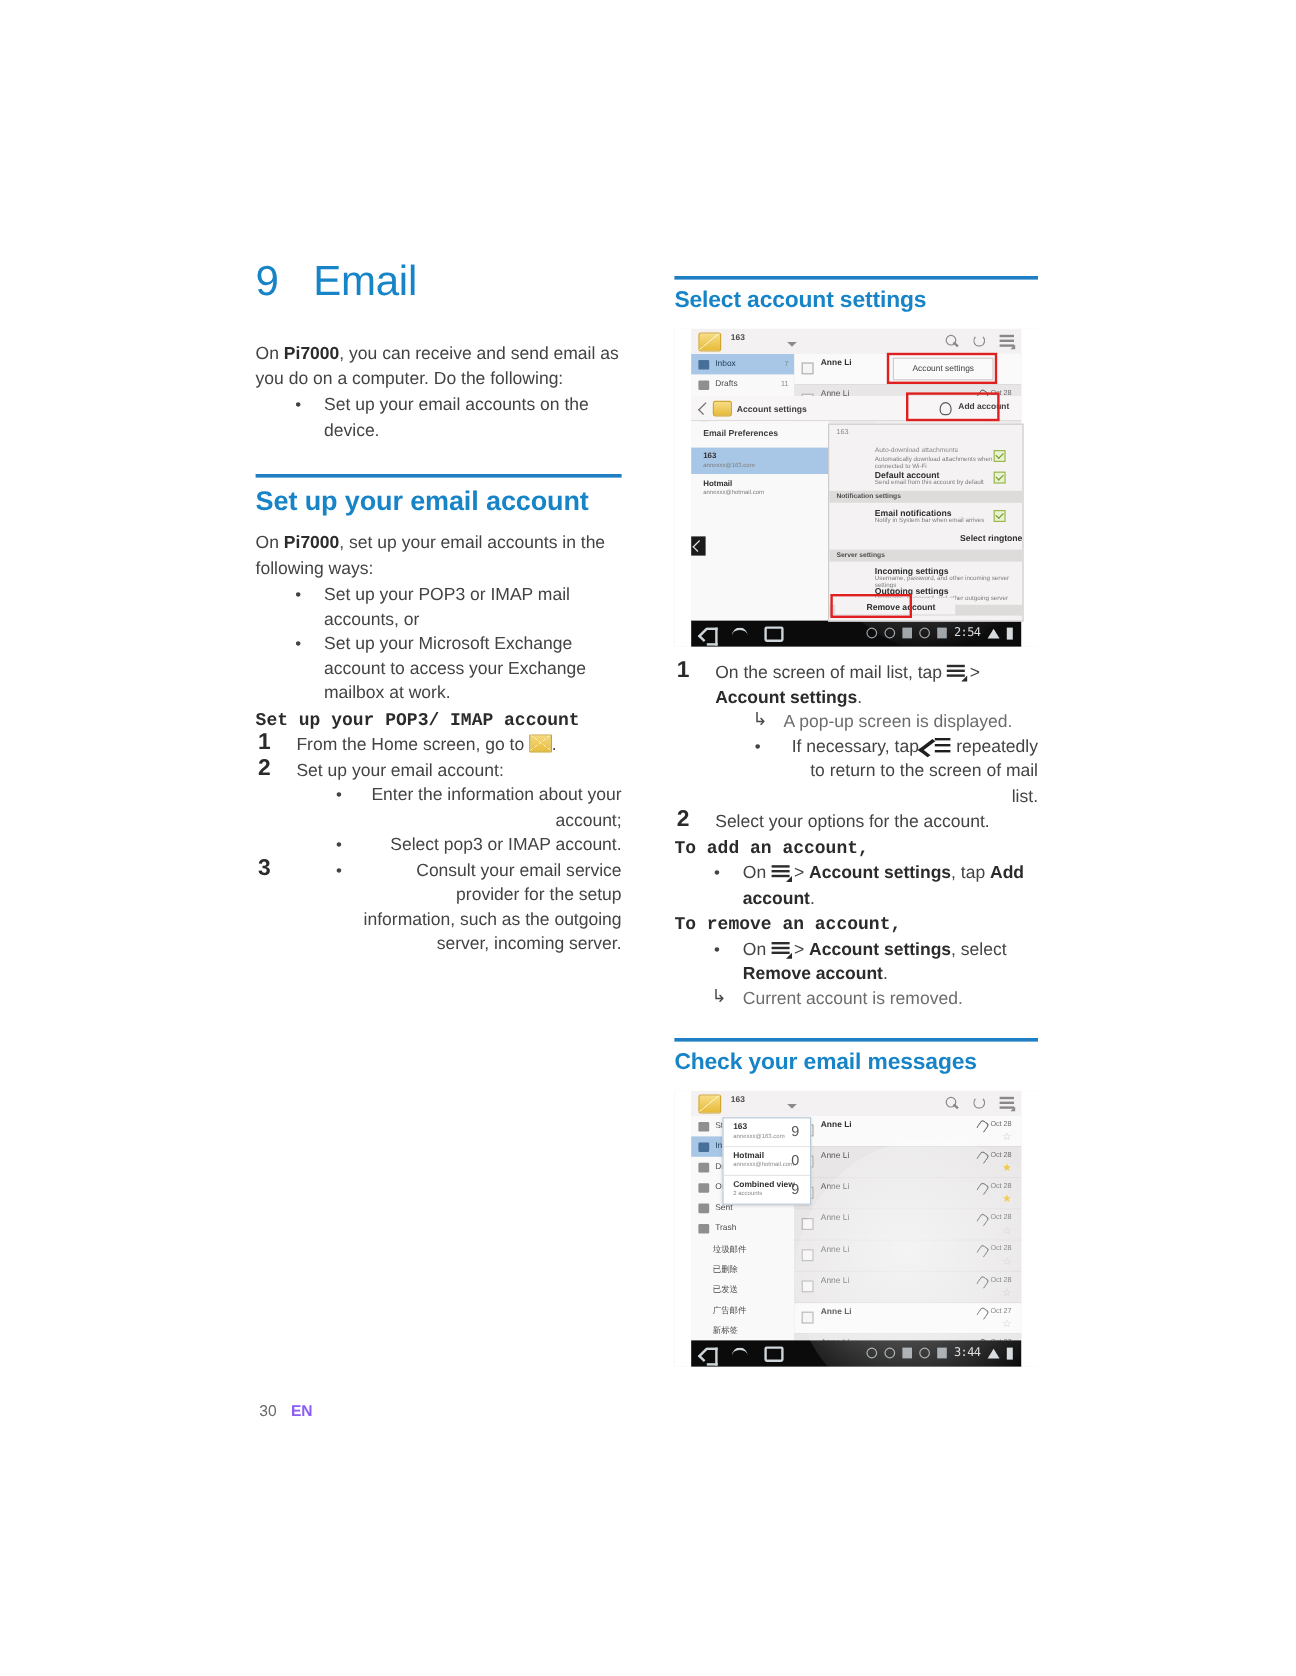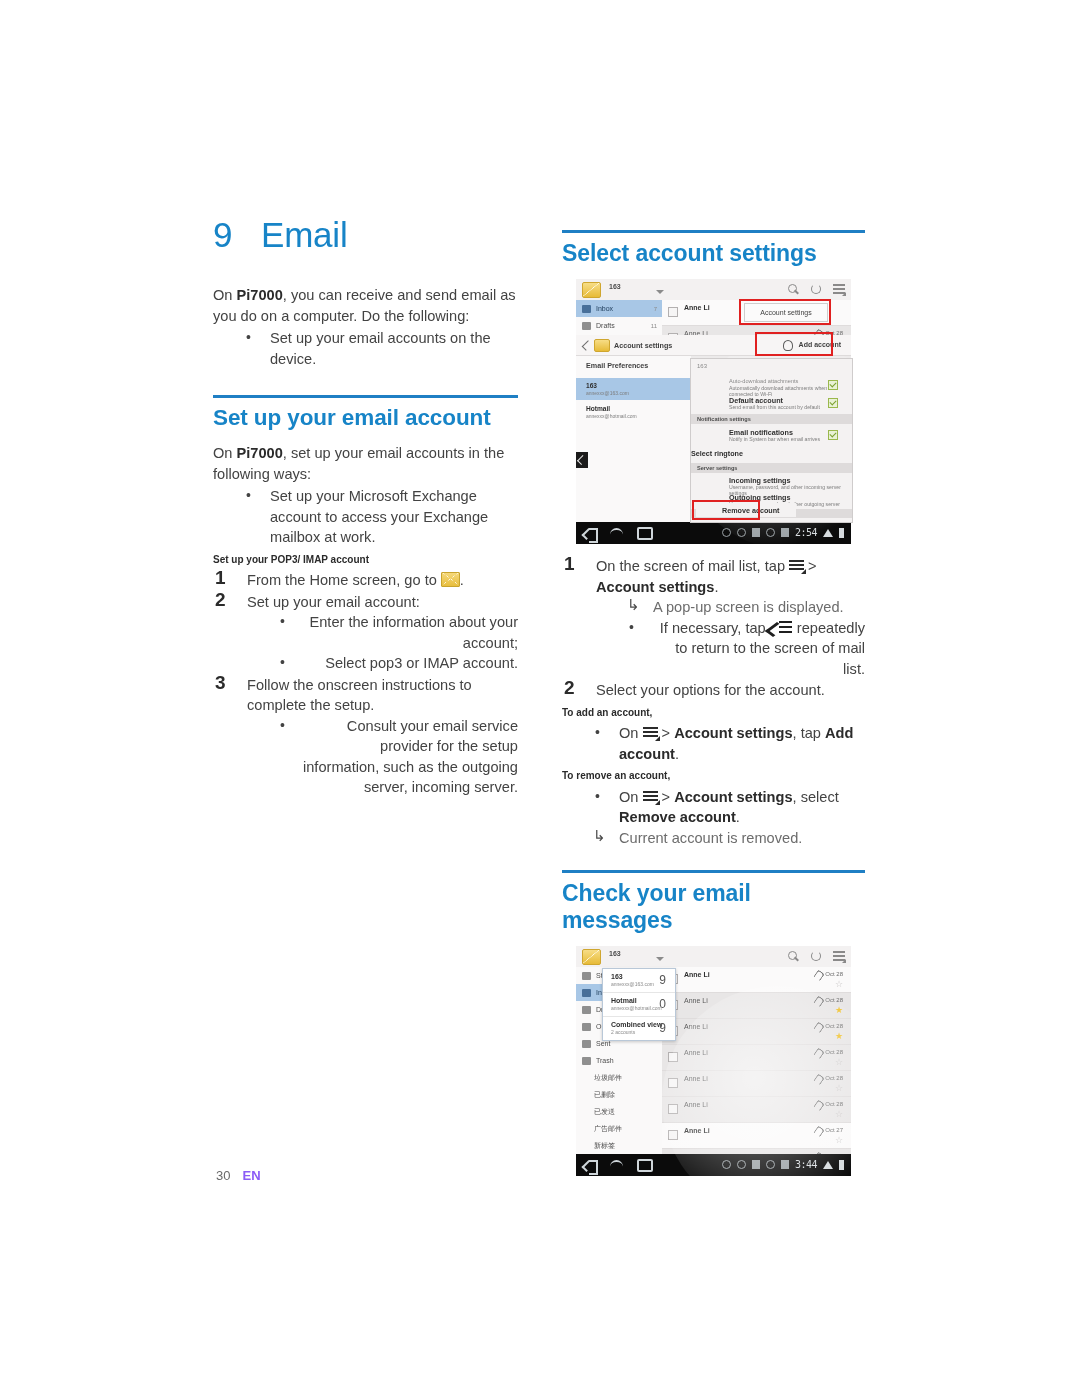--- a/index.html
+++ b/index.html
@@ -58,21 +58,21 @@
     border-top: 3px solid #1f7fc4;
     padding-top: 7px;
   }
   .sec h2 {
     margin: 0 0 12px 0;
     color: #1784c7;
     font-size: 22.5px;
     font-weight: 600;
     letter-spacing: -0.1px;
   }
-  .sec-right h2 { font-size: 23px; }
+  .sec-right h2 { font-size: 19px; }
 
   
   p.body {
     margin: 0 0 2px 0;
     font-size: 14.6px;
     line-height: 20.5px;
     color: #434343;
   }
   b, .b { font-weight: 700; color: #2b2b2b; }
 
@@ -139,25 +139,26 @@
   }
   ol.steps > li > .num {
     position: absolute;
     left: 2px;
     top: -2px;
     font-size: 19px;
     font-weight: 700;
     color: #2b2b2b;
   }
   .sub-head {
-    font-size: 10px;
+    font-size: 15px;
     font-weight: 700;
     color: #2b2b2b;
     line-height: 20.5px;
     margin: 2px 0 0 0;
+    font-family: Liberation Mono, monospace;
   }
 
   
   .ico {
     display: inline-block;
     vertical-align: -2px;
   }
   .ico-mail {
     width: 17px; height: 13px;
     background: linear-gradient(#f5d87a, #e8be3e);
@@ -565,21 +566,21 @@
     position: absolute;
     left: 1px; top: 1px;
     width: 5px; height: 3px;
     border-left: 1.4px solid #7aa02f;
     border-bottom: 1.4px solid #7aa02f;
     transform: rotate(-45deg);
   }
   .set-center {
     position: absolute;
     left: 0; right: 0;
-    text-align: left;
+    text-align: right;
     font-size: 7.2px;
     color: #2f2f2f;
     font-weight: 700;
   }
 
   
   .bc-row {
     position: absolute;
     left: 14px; right: 14px;
     height: 20px;
@@ -719,41 +720,41 @@
     <ul class="bul">
       <li>Set up your email accounts on the device.</li>
     </ul>
 
     <div class="sec">
       <h2>Set up your email account</h2>
 
       <p class="body"><span>On </span><b>Pi7000</b><span>, set up your email accounts in the following ways:</span></p>
 
       <ul class="bul">
+        <li>Set up your POP3 or IMAP mail accounts, or</li>
         <li>Set up your Microsoft Exchange account to access your Exchange mailbox at work.</li>
       </ul>
 
       <p class="sub-head">Set up your POP3/ IMAP account</p>
 
       <ol class="steps">
         <li>
           <span class="num">1</span>
           <span>From the Home screen, go to </span><span class="ico ico-mail"></span><span>.</span>
         </li>
         <li>
           <span class="num">2</span>
           <span>Set up your email account:</span>
           <ul class="bul tight">
             <li>Enter the information about your account;</li>
             <li>Select pop3 or IMAP account.</li>
           </ul>
         </li>
         <li>
           <span class="num">3</span>
-          <span>Follow the onscreen instructions to complete the setup.</span>
           <ul class="bul tight">
             <li>Consult your email service provider for the setup information, such as the outgoing server, incoming server.</li>
           </ul>
         </li>
       </ol>
     </div>
   </div>
 
   <div class="col-right">
 

